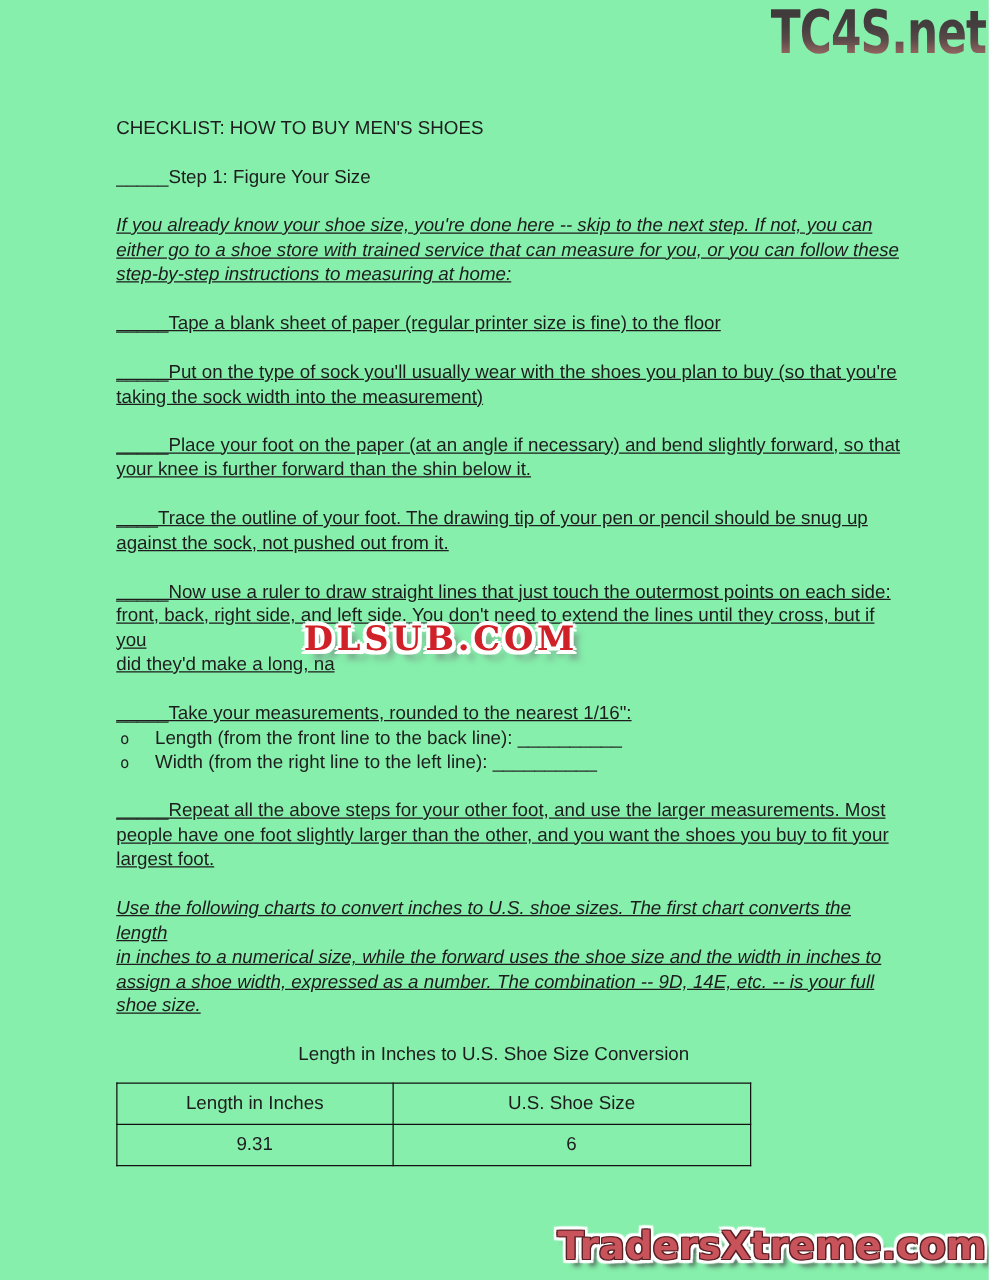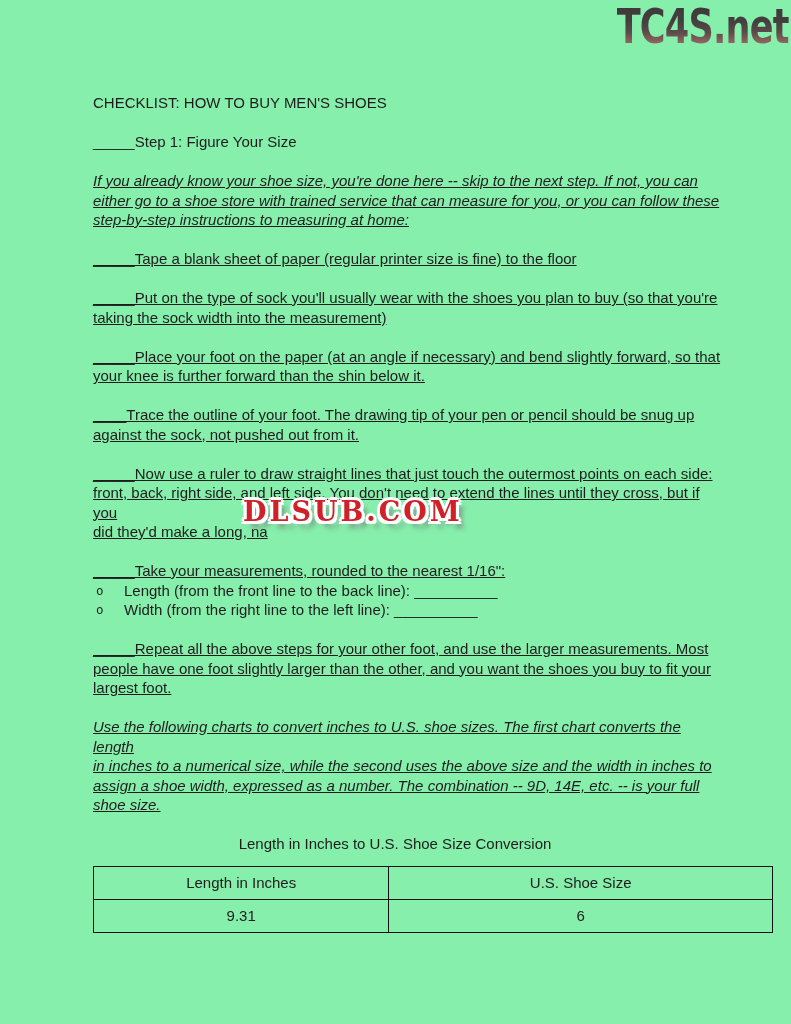--- a/index.html
+++ b/index.html
@@ -69,21 +69,21 @@
 
   
   .table-title {
     width: 604px;
     text-align: center;
     font-weight: normal;
     margin: 0 0 12px 0;
   }
   table.conv {
     border-collapse: collapse;
-    width: 680px;
+    width: 508px;
     table-layout: fixed;
     padding-left: 36px;
   }
   table.conv td {
     border: 1.5px solid #111111;
     text-align: center;
     vertical-align: middle;
     font-size: 15px;
     height: 33px;
   }
@@ -174,21 +174,21 @@
         <span class="measure-bullet">o</span>
         <span class="measure-text">Width (from the right line to the left line): __________</span>
       </div>
     </div>
 
     <p class="para">_____Repeat all the above steps for your other foot, and use the larger measurements. Most
 people have one foot slightly larger than the other, and you want the shoes you buy to fit your
 largest foot.</p>
 
     <p class="para italic">Use the following charts to convert inches to U.S. shoe sizes. The first chart converts the length
-in inches to a numerical size, while the second uses the above size and the width in inches to
+in inches to a numerical size, while the forward uses the shoe size and the width in inches to
 assign a shoe width, expressed as a number. The combination -- 9D, 14E, etc. -- is your full
 shoe size.</p>
 
     <div class="table-title">Length in Inches to U.S. Shoe Size Conversion</div>
 
     <table class="conv">
       <tbody>
         <tr>
           <td class="c1">Length in Inches</td>
           <td class="c2">U.S. Shoe Size</td>
@@ -197,14 +197,15 @@
           <td class="c1">9.31</td>
           <td class="c2">6</td>
         </tr>
       </tbody>
     </table>
 
   </div>
 
   <div class="wm-center">DLSUB.COM</div>
 
+  <div class="wm-bottom">TradersXtreme.com</div>
 
 </div>
 
 </body></html>

